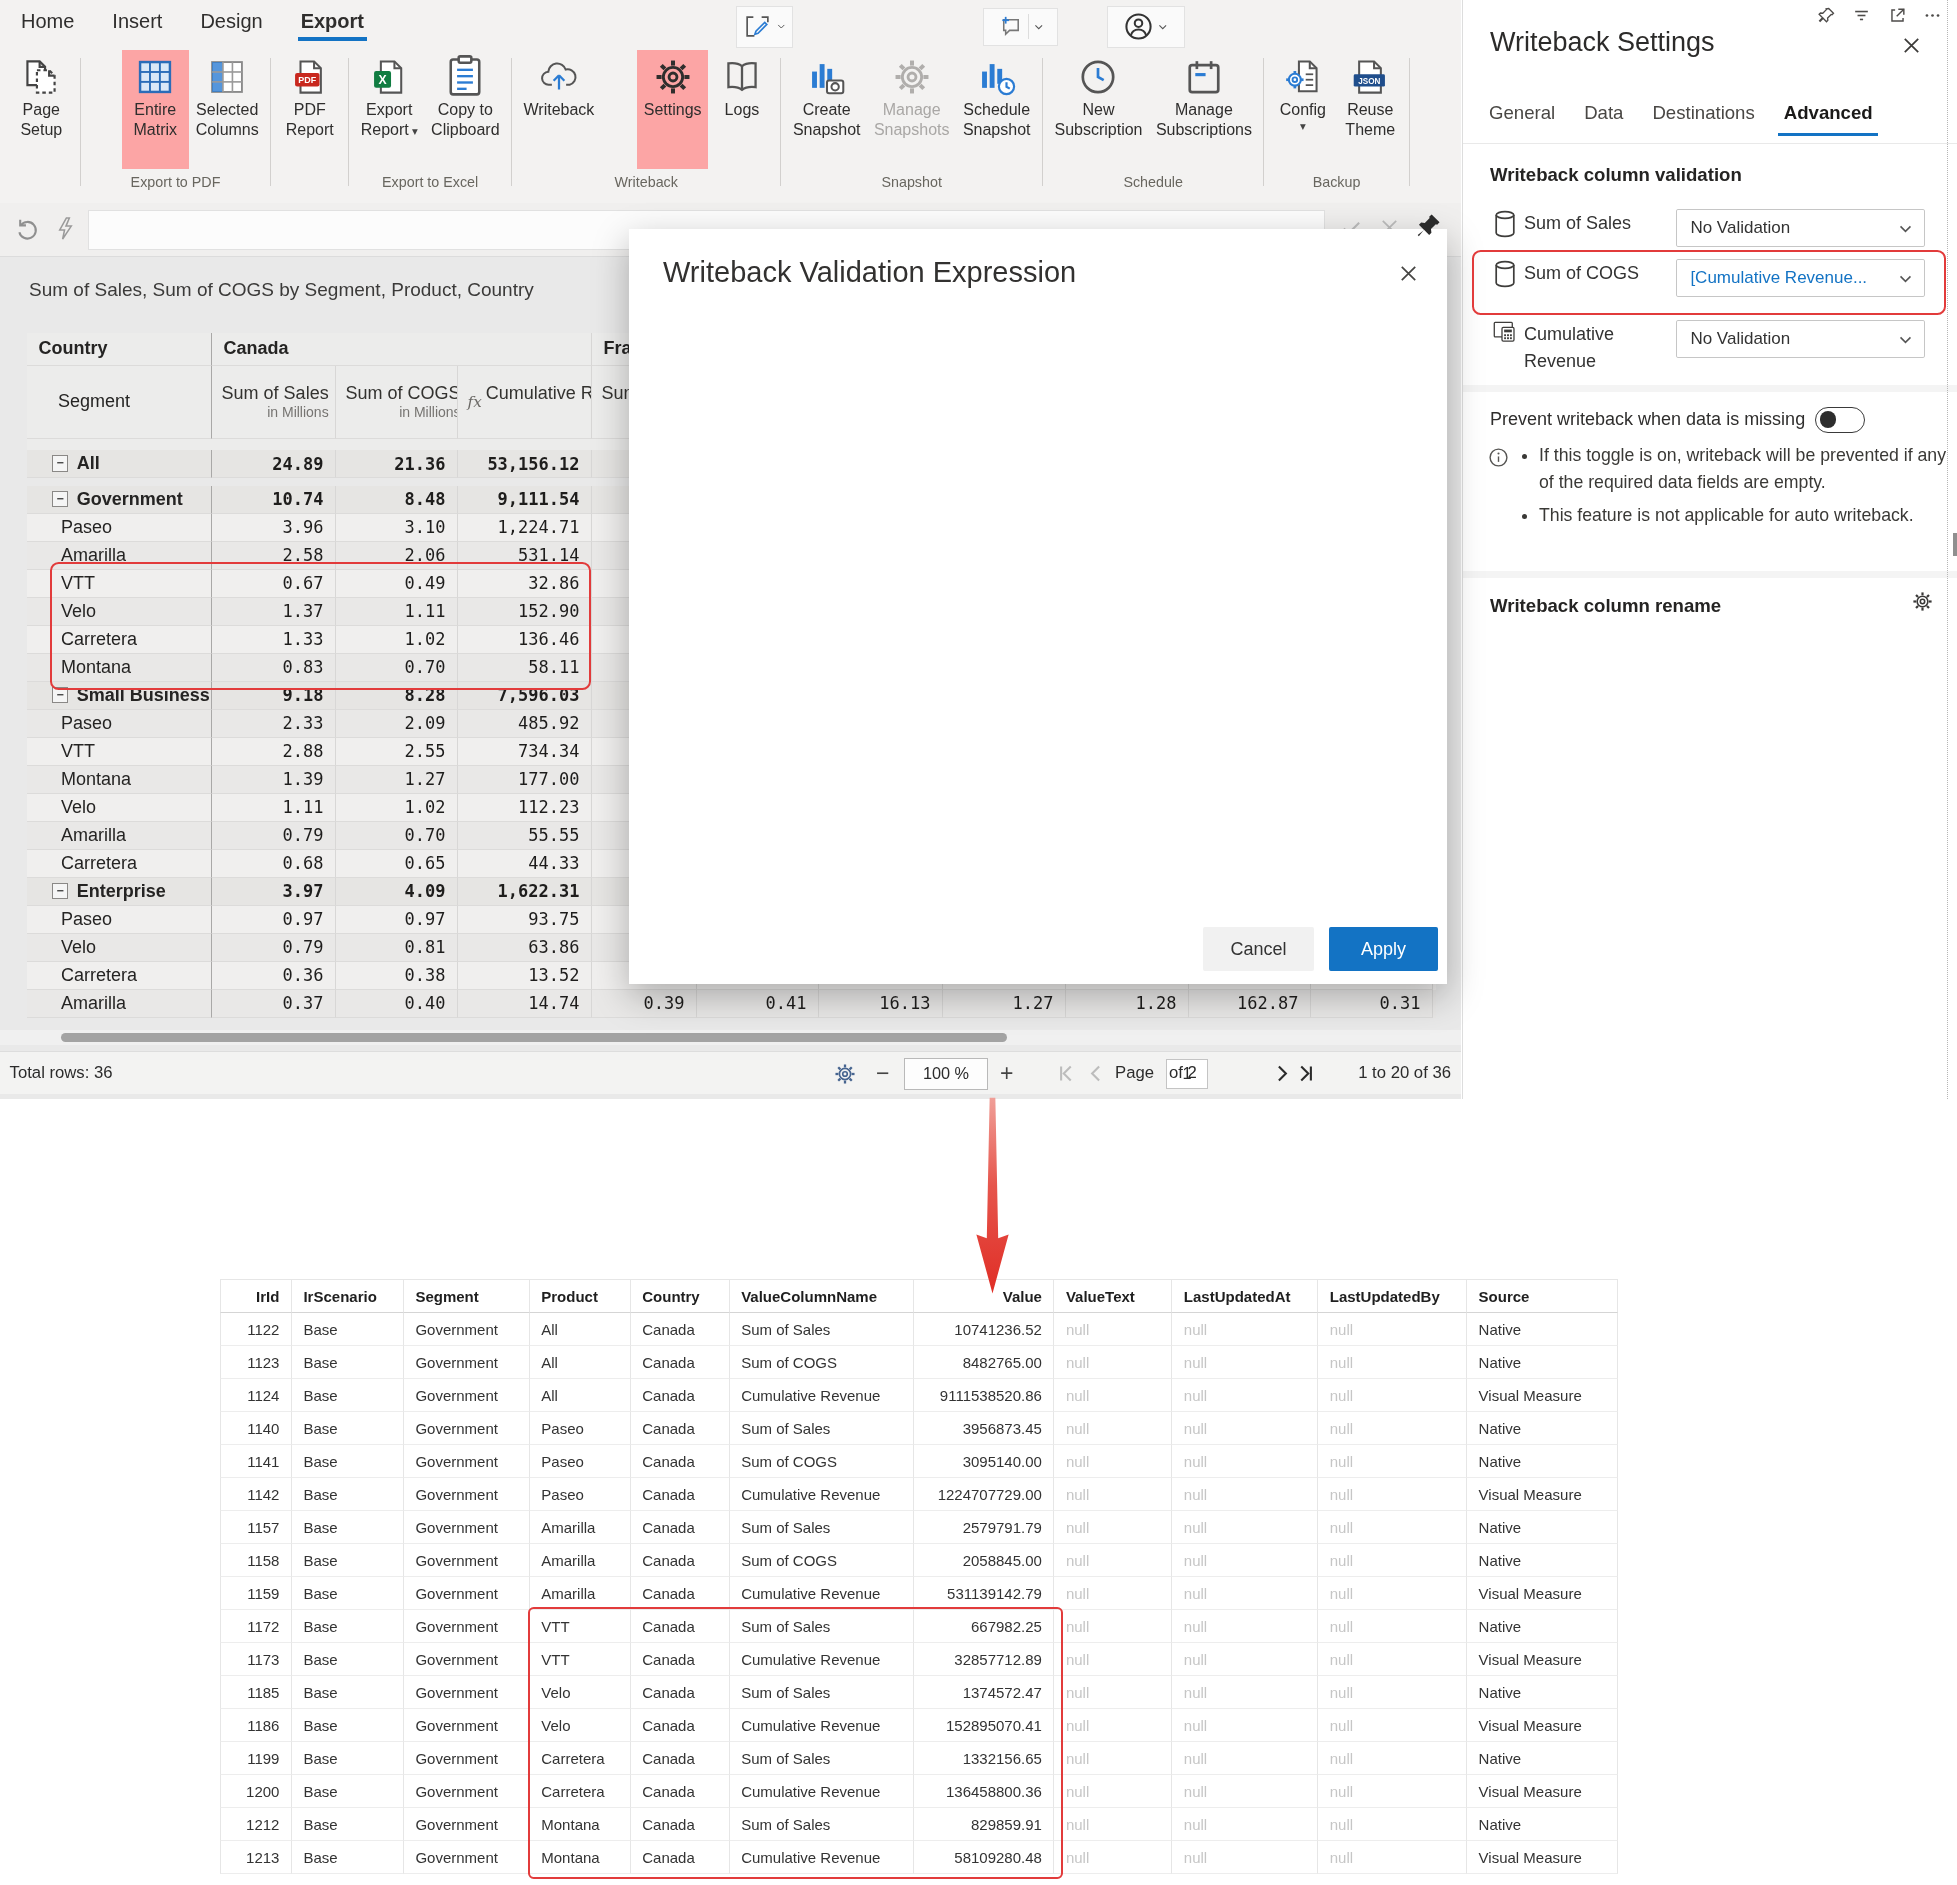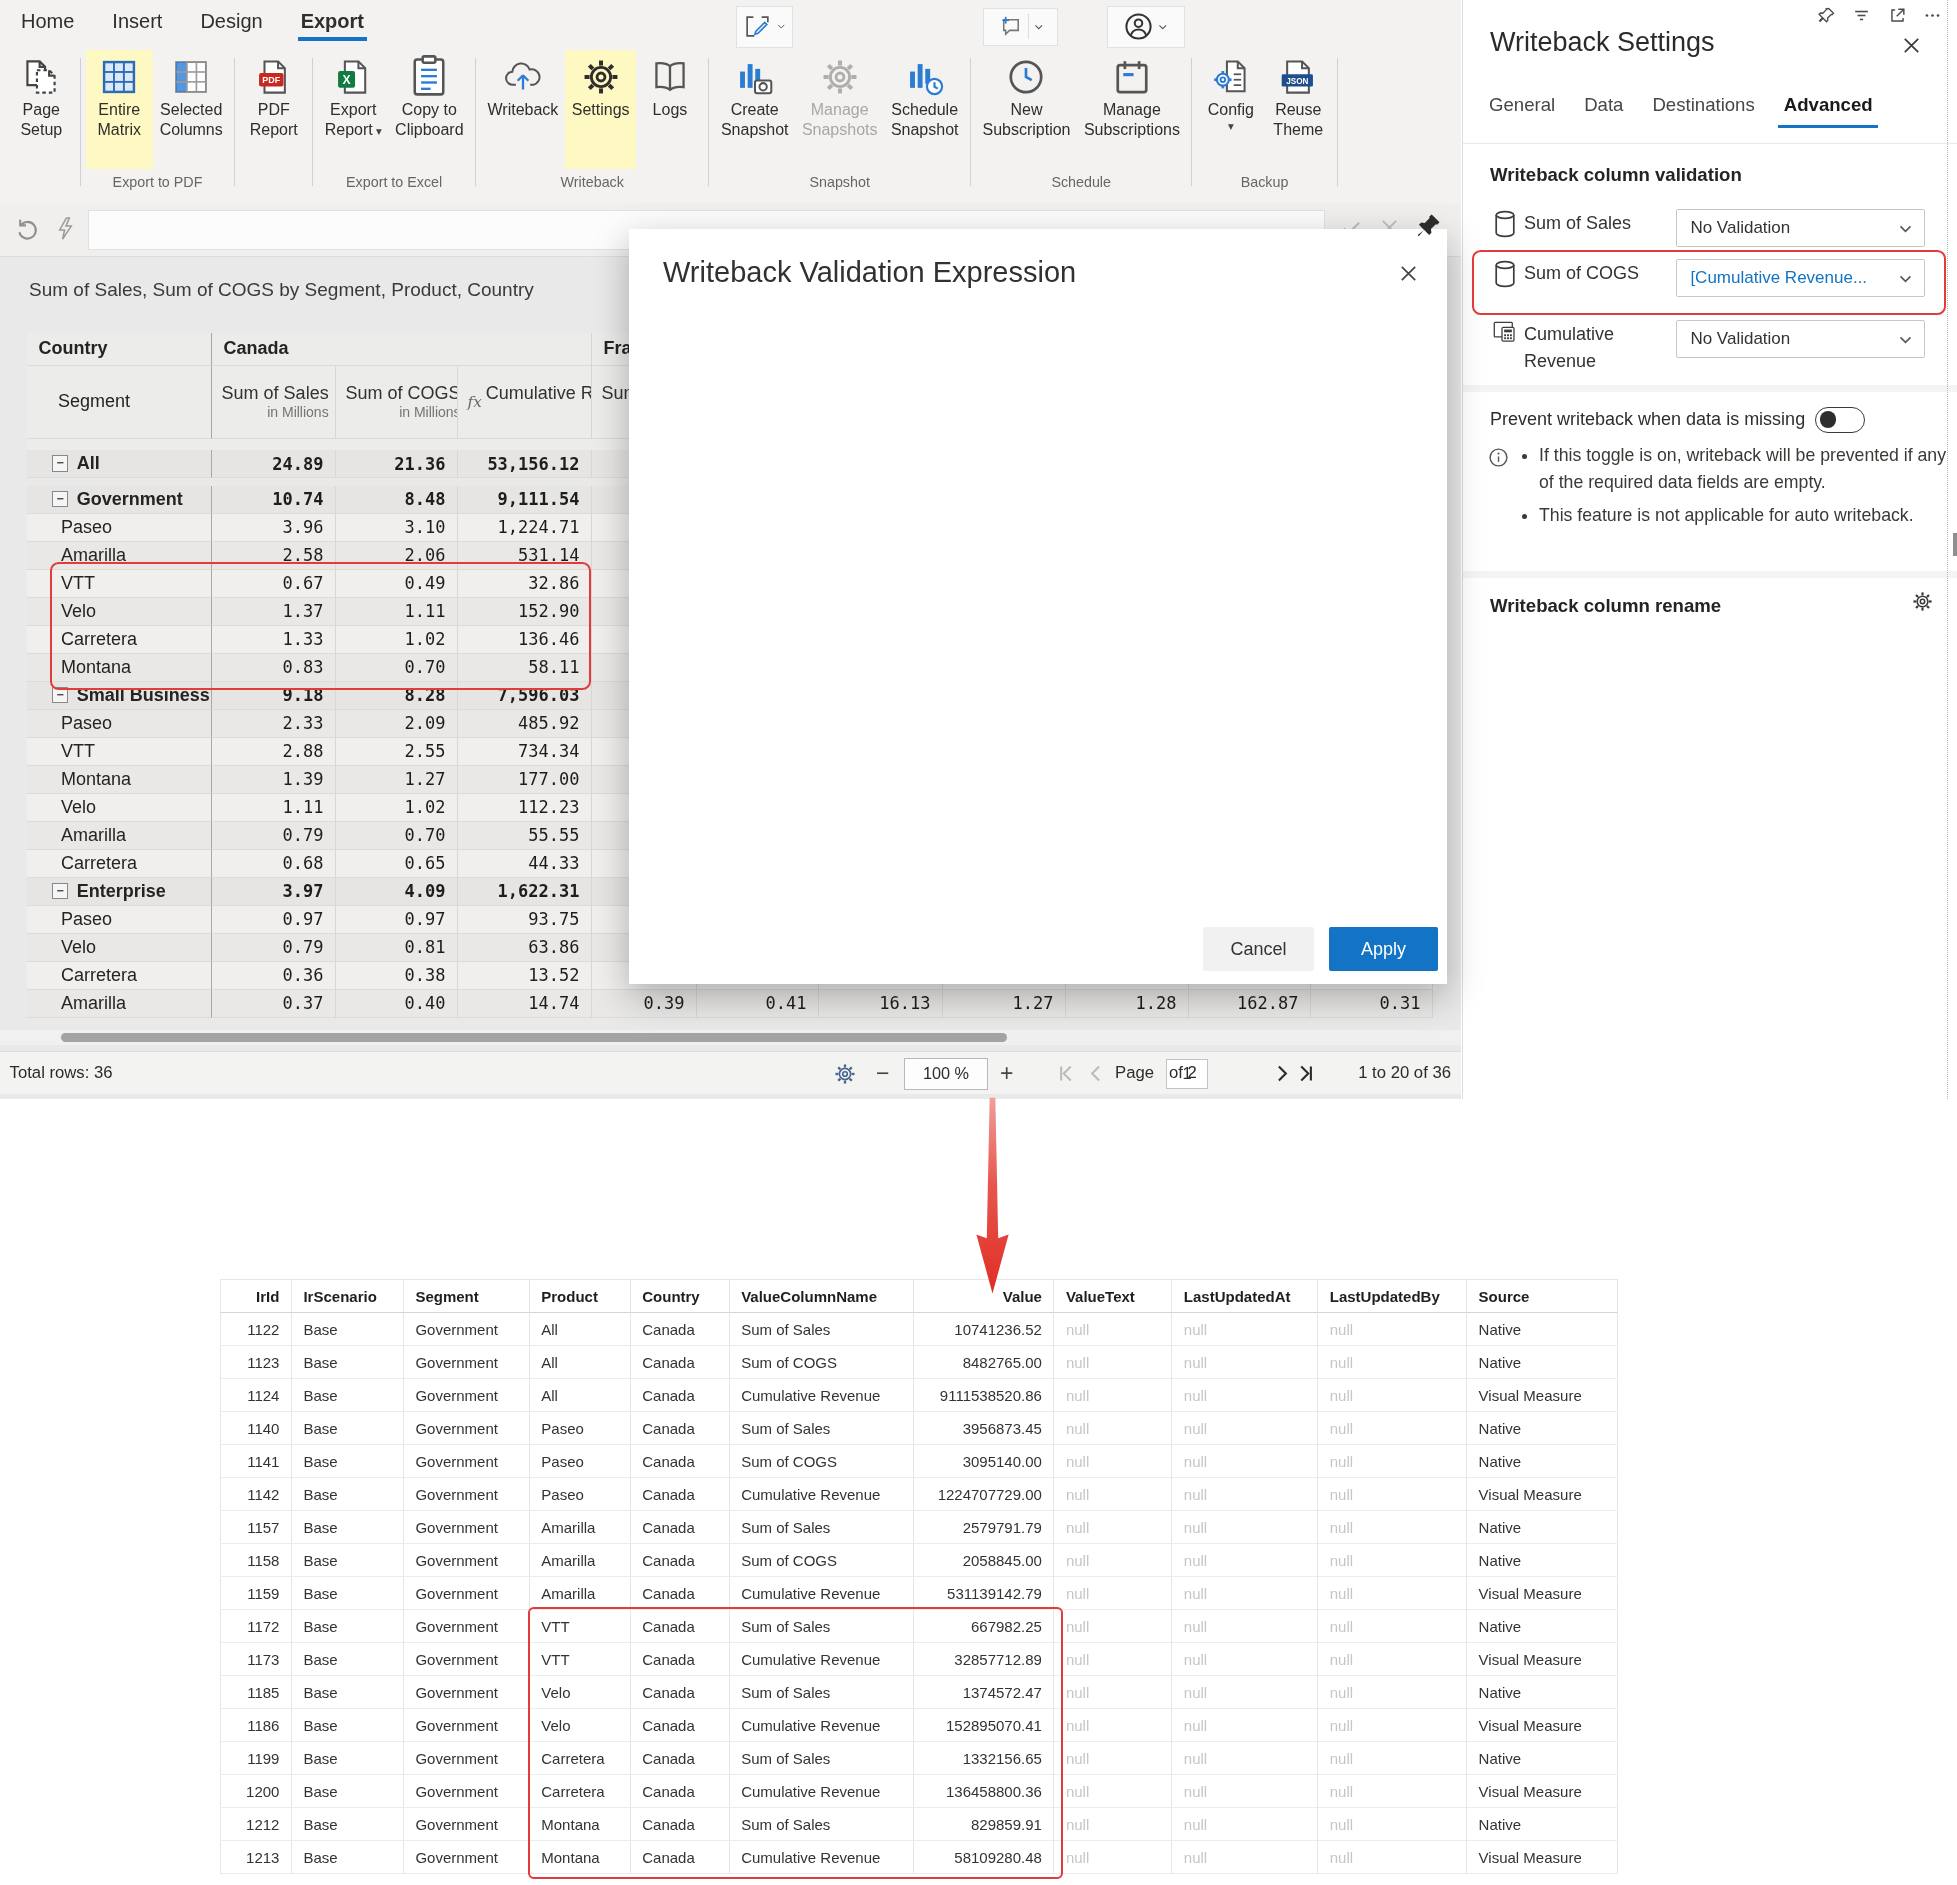--- a/index.html
+++ b/index.html
@@ -10,21 +10,21 @@
   .ribbon{position:absolute;left:0;top:0;width:100%;height:203px;background:#f3f2f1;border-bottom:1px solid #d8d8d8;}
   .tabs{position:absolute;left:21px;top:9.6px;display:flex;gap:38px;font-size:20px;color:#2f2e2d;}
   .tab{padding-bottom:8.6px;position:relative;cursor:default;}
   .tab.active{font-weight:bold;}
   .tab.active::after{content:"";position:absolute;left:-2.9px;right:-2.9px;bottom:0;height:3.8px;background:#1373c4;}
   .qbox{position:absolute;top:5.7px;height:40px;background:#fafafa;border:1px solid #e2e2e2;display:flex;align-items:center;justify-content:center;gap:3.8px;}
   .rgroups{position:absolute;left:7.6px;top:50px;display:flex;align-items:stretch;height:151px;}
   .rgroup{display:flex;flex-direction:column;}
   .rbtns{display:flex;flex:1;}
   .rbtn{min-width:54px;padding:7.6px 6.7px 1.9px 6.7px;display:flex;flex-direction:column;align-items:center;gap:4.8px;font-size:16px;line-height:1.2;text-align:center;color:#2f2e2d;cursor:default;}
-  .rbtn.selected{background:#fef9c3;}
+  .rbtn.selected{background:#fca5a5;margin-left:36px;}
   .rbtn.disabled{color:#a9a7a5;}
   .rbtn .ricon{height:38px;width:38px;display:flex;align-items:center;justify-content:center;}
   .rlabel{height:27px;font-size:14.3px;color:#68665f;text-align:center;padding-top:4.8px;}
   .rsep{width:1px;background:#d2d0ce;margin:7.6px 4.8px 15.3px 4.8px;}
   .chev-inline{font-size:11.5px;color:#444;}
   .fbar{position:absolute;left:0;top:203px;width:100%;height:53px;background:#f0efee;border-bottom:1px solid #dcdcdc;}
   .fbar-input{position:absolute;left:88px;top:6.7px;width:1235px;height:38px;background:#fcfcfc;border:1px solid #e1e1e1;}
   .icn{position:absolute;display:block;}
   .icn svg,[data-icon] svg{width:100%;height:100%;display:block;}
   .vtitle{position:absolute;left:29px;top:279px;font-size:19px;color:#3b3a39;}
@@ -74,21 +74,21 @@
   .m-btn{position:absolute;top:698px;height:44px;display:flex;align-items:center;justify-content:center;font-size:18px;border-radius:1.9px;cursor:pointer;}
   .m-cancel{left:574px;width:111px;background:#f1f1f1;color:#333;}
   .m-apply{left:700px;width:109px;background:#1373c4;color:#fff;}
   
   .panel{position:absolute;left:1462px;top:0;width:496px;height:1099px;background:#fff;border-left:1px solid #ddd;}
   .p-topicons{position:absolute;right:17px;top:5.7px;display:flex;gap:16.3px;color:#4d4b49;}
   .p-topicons span{width:19px;height:19px;display:block;}
   .p-title{position:absolute;left:27px;top:27px;font-size:27px;color:#2c2b2a;}
   .p-close{position:absolute;right:36px;top:34px;width:23px;height:23px;color:#3c3b39;cursor:pointer;}
   .ptabs{position:absolute;left:26px;top:94px;display:flex;gap:29px;font-size:18.6px;color:#494744;}
-  .ptab{padding-bottom:12.4px;position:relative;cursor:default;}
+  .ptab{padding-bottom:12.4px;position:relative;cursor:default;margin-top:8px;}
   .ptab.active{font-weight:bold;color:#1b1a19;}
   .ptab.active::after{content:"";position:absolute;left:-5.7px;right:-5.7px;bottom:0;height:3.3px;background:#1373c4;}
   .pdiv{position:absolute;left:0;width:100%;height:1px;background:#e9e9e9;}
   .pband{position:absolute;left:0;width:100%;height:6.7px;background:#f4f4f4;}
   .p-sec{position:absolute;left:27px;font-size:18.6px;font-weight:bold;color:#252423;}
   .vicon{position:absolute;left:30px;width:24px;height:28px;color:#3e3d3b;}
   .vlabel{position:absolute;left:61px;width:145px;font-size:18px;color:#333;line-height:27px;}
   .vdrop{position:absolute;left:213px;width:249px;height:38px;border:1px solid #c6c6c6;border-radius:1.9px;background:#fff;box-sizing:border-box;display:flex;align-items:center;padding:0 32.5px 0 13.4px;font-size:17px;color:#333;cursor:pointer;}
   .vdrop .dchev{position:absolute;right:9.6px;width:17px;height:17px;color:#555;}
   .vdrop.blue{color:#1373c4;}

